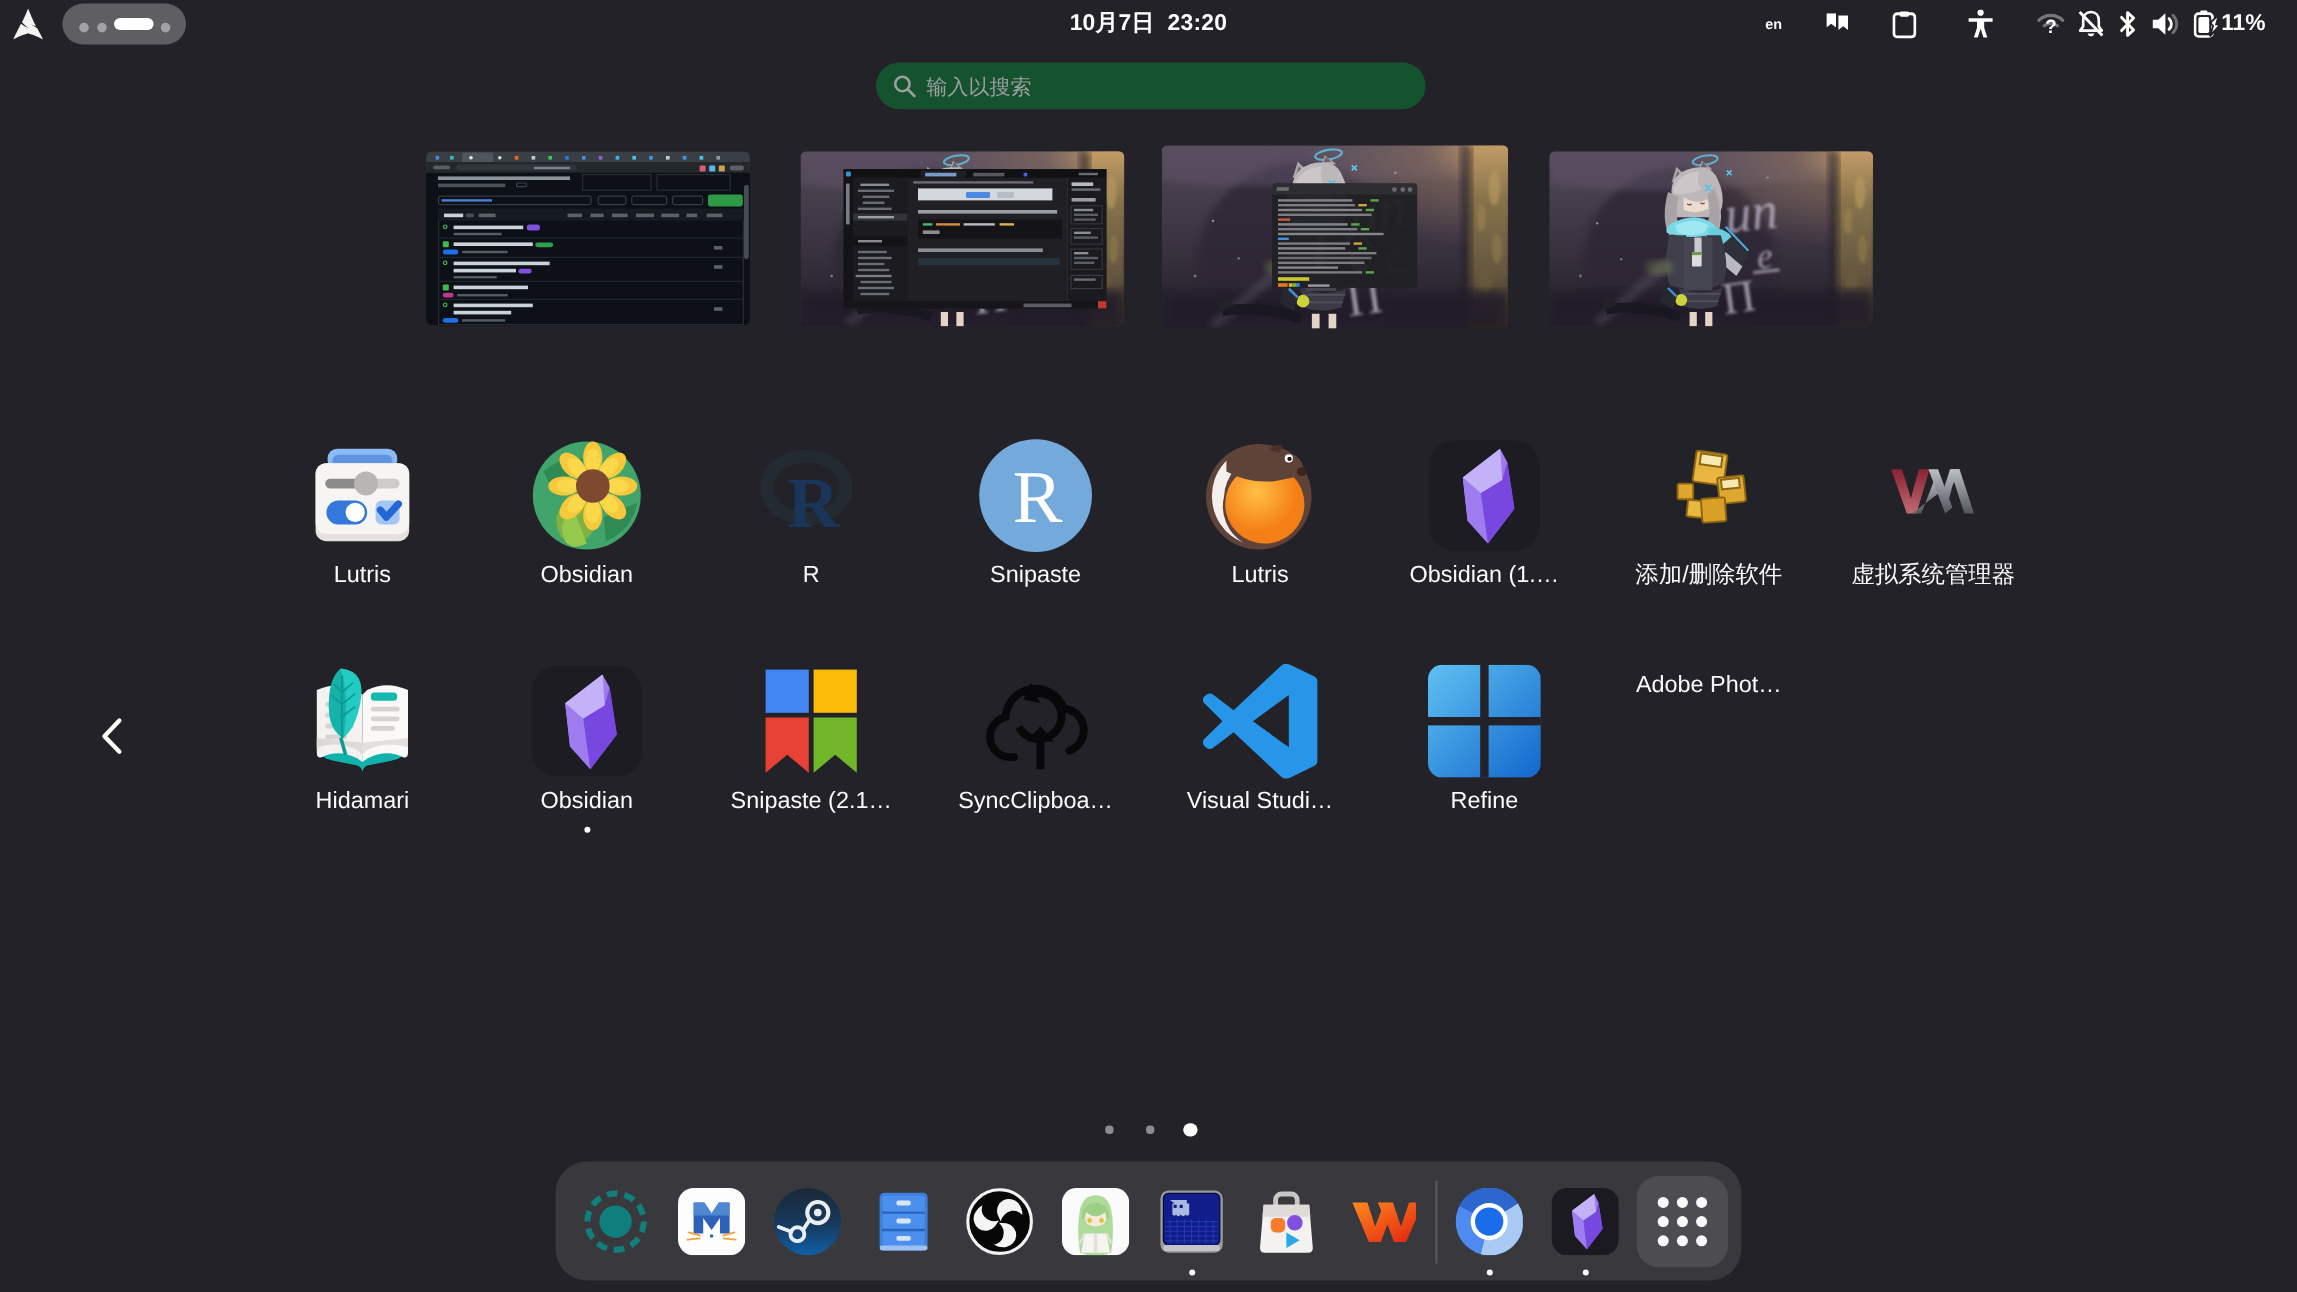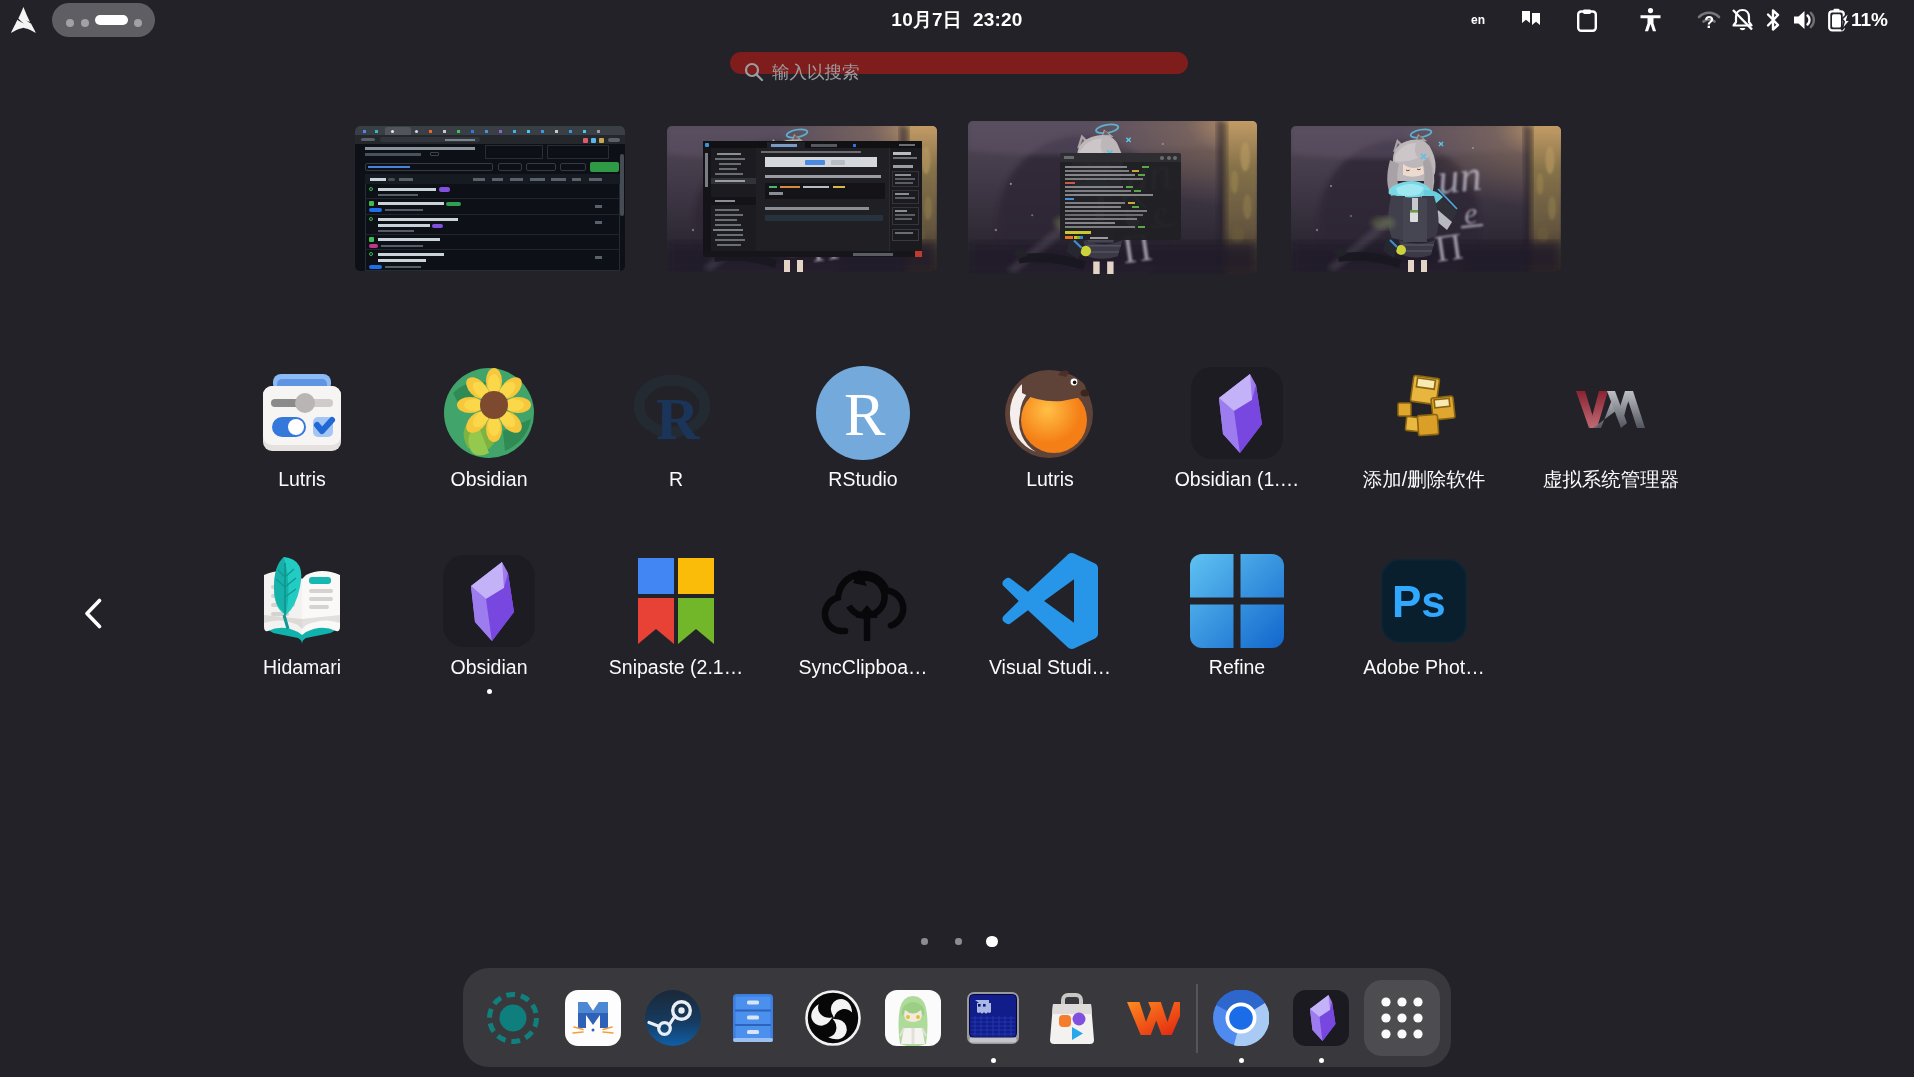--- a/index.html
+++ b/index.html
@@ -8,21 +8,21 @@
 #stage{position:relative;width:1914px;height:1077px}
 
 #topbar{position:absolute;left:0;top:0;width:1914px;height:40px}
 #clock{position:absolute;left:0;right:0;top:0;height:40px;line-height:40px;text-align:center;color:#ffffff;font-size:19px;font-weight:700;letter-spacing:.2px}
 #wspill{position:absolute;left:52px;top:3px;width:103px;height:34px;background:#5e5e63;border-radius:17px}
 .wsdot{position:absolute;top:16px;width:8px;height:8px;border-radius:4px;background:#a2a2a6}
 #wsactive{position:absolute;left:43px;top:12px;width:33px;height:10px;border-radius:5px;background:#ffffff}
 #enlbl{position:absolute;left:1471px;top:0;height:40px;line-height:40px;color:#fff;font-size:12px;font-weight:700}
 #pct{position:absolute;left:1851px;top:0;height:40px;line-height:40px;color:#fff;font-size:19px;font-weight:700}
 
-#search{position:absolute;left:730px;top:52px;width:458px;height:22px;background:#7f1d1d;border-radius:20px}
+#search{position:absolute;left:730px;top:52px;width:458px;height:39px;background:#14532d;border-radius:20px}
 #search .txt{position:absolute;left:42px;top:0;height:39px;line-height:40px;color:#9d9da1;font-size:17.5px}
 
 .thumb{position:absolute;border-radius:5px;overflow:hidden}
 
 .app{position:absolute;width:150px;text-align:center}
 .app .lbl{margin-top:7px;color:#fbfbfb;font-size:19.5px;line-height:23px;white-space:nowrap}
 .icon96{position:relative;width:96px;height:96px;margin:0 auto}
 
 .pgdot{position:absolute;border-radius:50%}
 
@@ -495,21 +495,21 @@
         <text x="28" y="74" font-family="Liberation Serif" font-weight="bold" font-size="60" fill="#1a3559">R</text>
       </svg></div>
       <div class="lbl">R</div>
     </div>
 
     <div class="app" style="left:788px;top:365px">
       <div class="icon96"><svg width="96" height="96" viewBox="0 0 96 96">
         <circle cx="48" cy="48" r="47" fill="#74aadb"></circle>
         <text x="29" y="70" font-family="Liberation Serif" font-size="62" fill="#ffffff">R</text>
       </svg></div>
-      <div class="lbl">RStudio</div>
+      <div class="lbl">Snipaste</div>
     </div>
 
     <div class="app" style="left:975px;top:365px">
       <div class="icon96"><svg width="96" height="96" viewBox="0 0 96 96">
         <circle cx="47" cy="49" r="44" fill="#5f4339"></circle>
         <circle cx="52" cy="55" r="33" fill="url(#lutrisball)"></circle>
         <path d="M46 7 a41 41 0 0 0 -38 43 a41 41 0 0 0 26 37 a35 35 0 0 1 -16 -38 a35 35 0 0 1 32 -34 Z" fill="#f4efec"></path>
         <path d="M20 18 q14 -14 34 -12 q22 2 30 18 q2 6 -4 8 l-20 4 q-22 2 -40 -8 Z" fill="#5f4339"></path>
         <ellipse cx="69" cy="22" rx="15" ry="10" fill="#5f4339" transform="rotate(14 69 22)"></ellipse>
         <circle cx="72" cy="17" r="3.4" fill="#fff"></circle>
@@ -642,25 +642,20 @@
         <g clip-path="url(#winclip)">
           <rect x="1" y="1" width="94" height="94" fill="url(#wingrad)"></rect>
           <rect x="44.5" y="0" width="7" height="96" fill="#232228"></rect>
           <rect x="0" y="44.5" width="96" height="7" fill="#232228"></rect>
         </g>
       </svg></div>
       <div class="lbl">Refine</div>
     </div>
 
     <div class="app" style="left:1349px;top:553px">
-      <div class="icon96"><svg width="96" height="96" viewBox="0 0 96 96">
-        <rect x="5" y="6" width="86" height="84" rx="19" fill="#0d2636"></rect>
-        <rect x="6.5" y="7.5" width="83" height="81" rx="18" fill="#0a1f2e"></rect>
-        <text x="16" y="64" font-family="Liberation Sans" font-weight="bold" font-size="44" fill="#31a8ff">Ps</text>
-      </svg></div>
       <div class="lbl">Adobe Phot…</div>
     </div>
   </div>
 
   <svg class="abs" style="left:83px;top:598px" width="20" height="31" viewBox="0 0 20 31">
     <path d="M16.5 2.5 L4 15.5 L16.5 28.5" fill="none" stroke="#fff" stroke-width="3.6" stroke-linecap="round" stroke-linejoin="round"></path>
   </svg>
 
   <div class="pgdot" style="left:921px;top:938px;width:6.5px;height:6.5px;background:#8d8d91"></div>
   <div class="pgdot" style="left:955px;top:938px;width:6.5px;height:6.5px;background:#8d8d91"></div>

